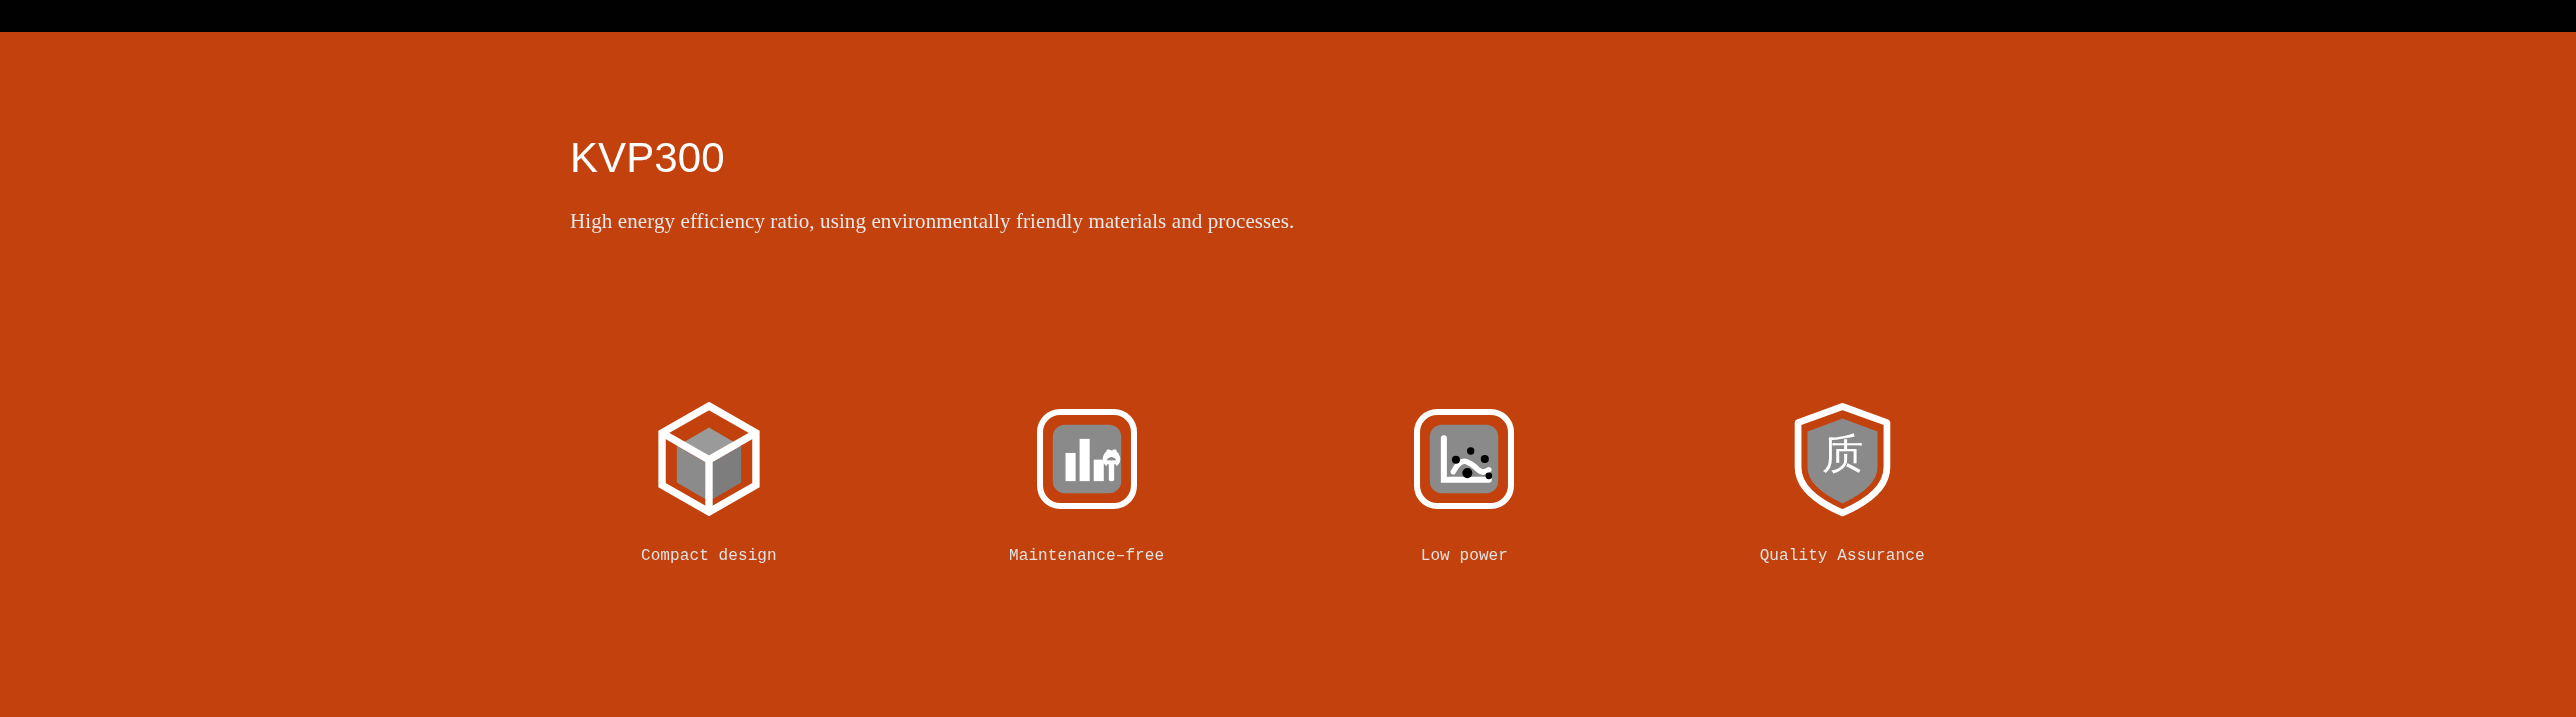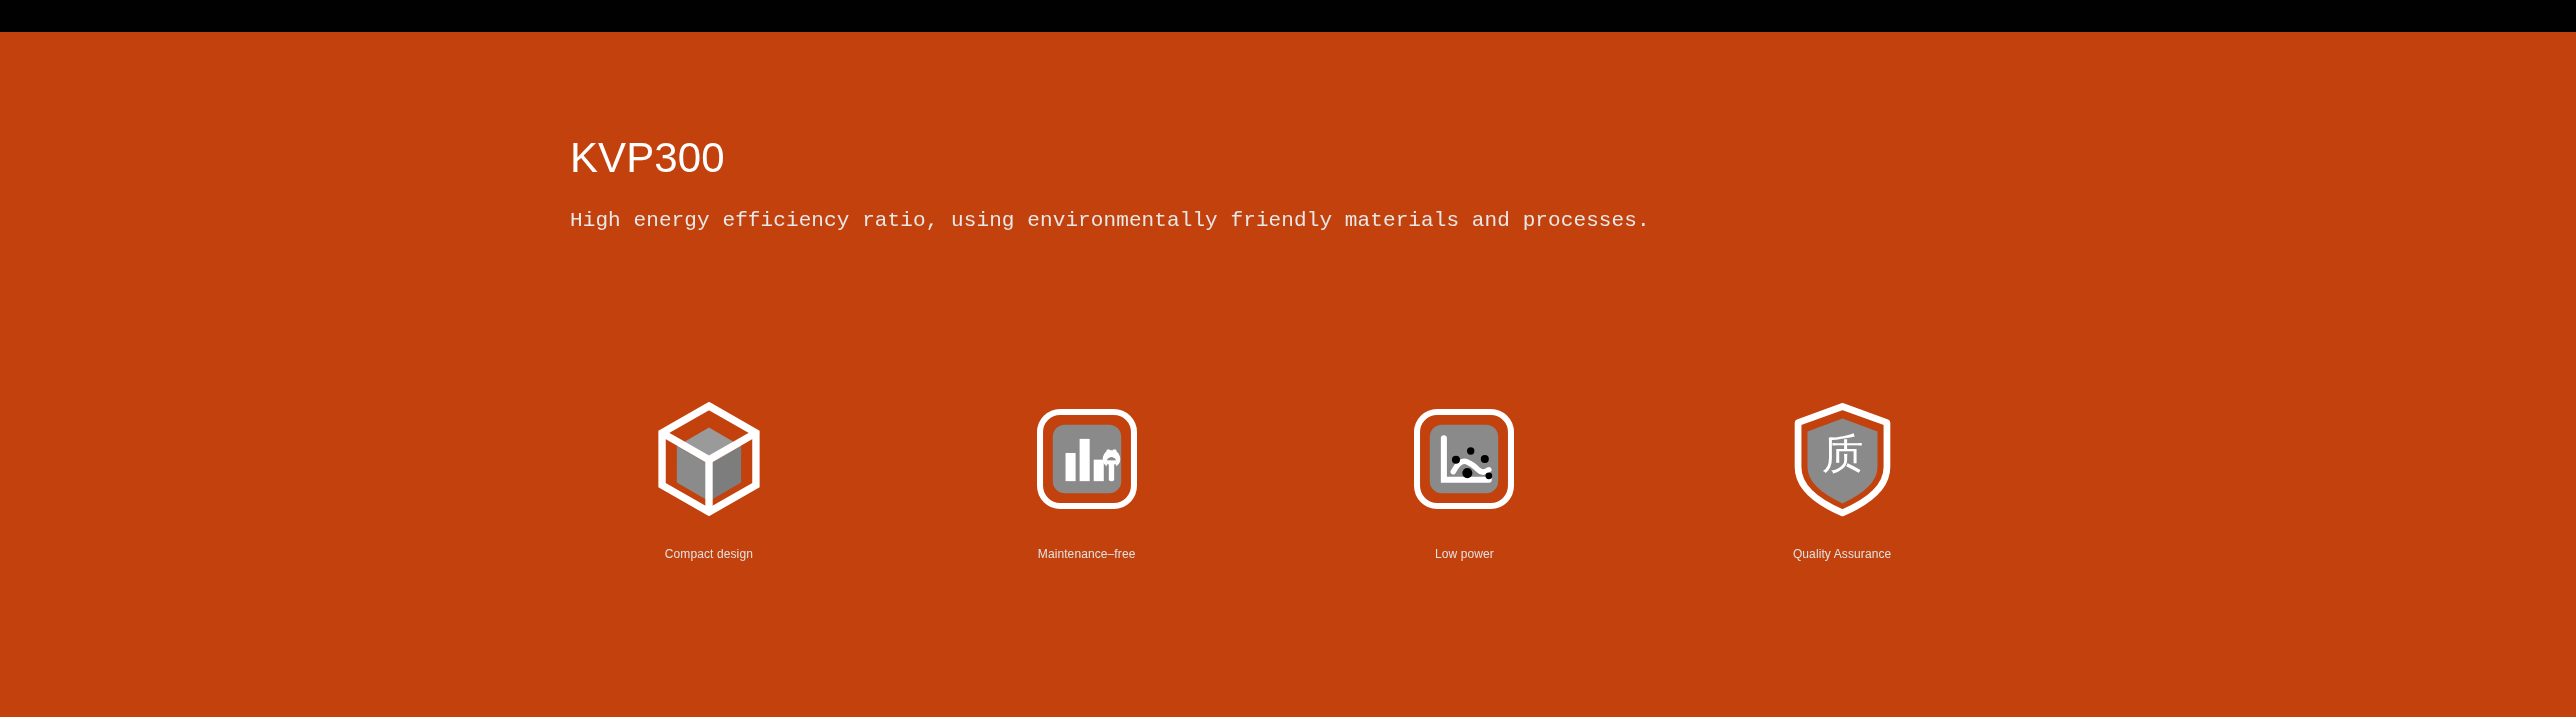--- a/index.html
+++ b/index.html
@@ -40,21 +40,21 @@
     font-family: "Liberation Sans", sans-serif;
   }
   .product-subtitle {
     margin: 0;
     padding-top: 25px;
     font-size: 21px;
     font-weight: 400;
     line-height: 1.45;
     letter-spacing: 0.1px;
     color: #e8e8e8;
-    font-family: Liberation Mono, monospace;
+    font-family: Liberation Serif, serif;
   }
 
   
   .features {
     position: absolute;
     left: 520px;
     top: 366px;
     width: 1511px;
     display: flex;
     flex-direction: row;
@@ -72,28 +72,28 @@
     height: 121px;
     display: flex;
     align-items: center;
     justify-content: center;
   }
   .feature-icon svg {
     display: block;
   }
   .feature-label {
     margin-top: 28px;
-    font-size: 12px;
+    font-size: 16px;
     font-weight: 400;
     line-height: 1.2;
     letter-spacing: 0.1px;
     color: #e2e2e2;
     text-align: right;
     white-space: nowrap;
-    font-family: Liberation Sans, sans-serif;
+    font-family: Liberation Mono, monospace;
   }
   .cjk-glyph {
     font-family: "DejaVu Sans", sans-serif;
   }
 </style>
 </head>
 <body style="background: rgb(1, 1, 1);">
 
 <div class="page" style="background: #c2410c; margin-top: 32px;">
 

